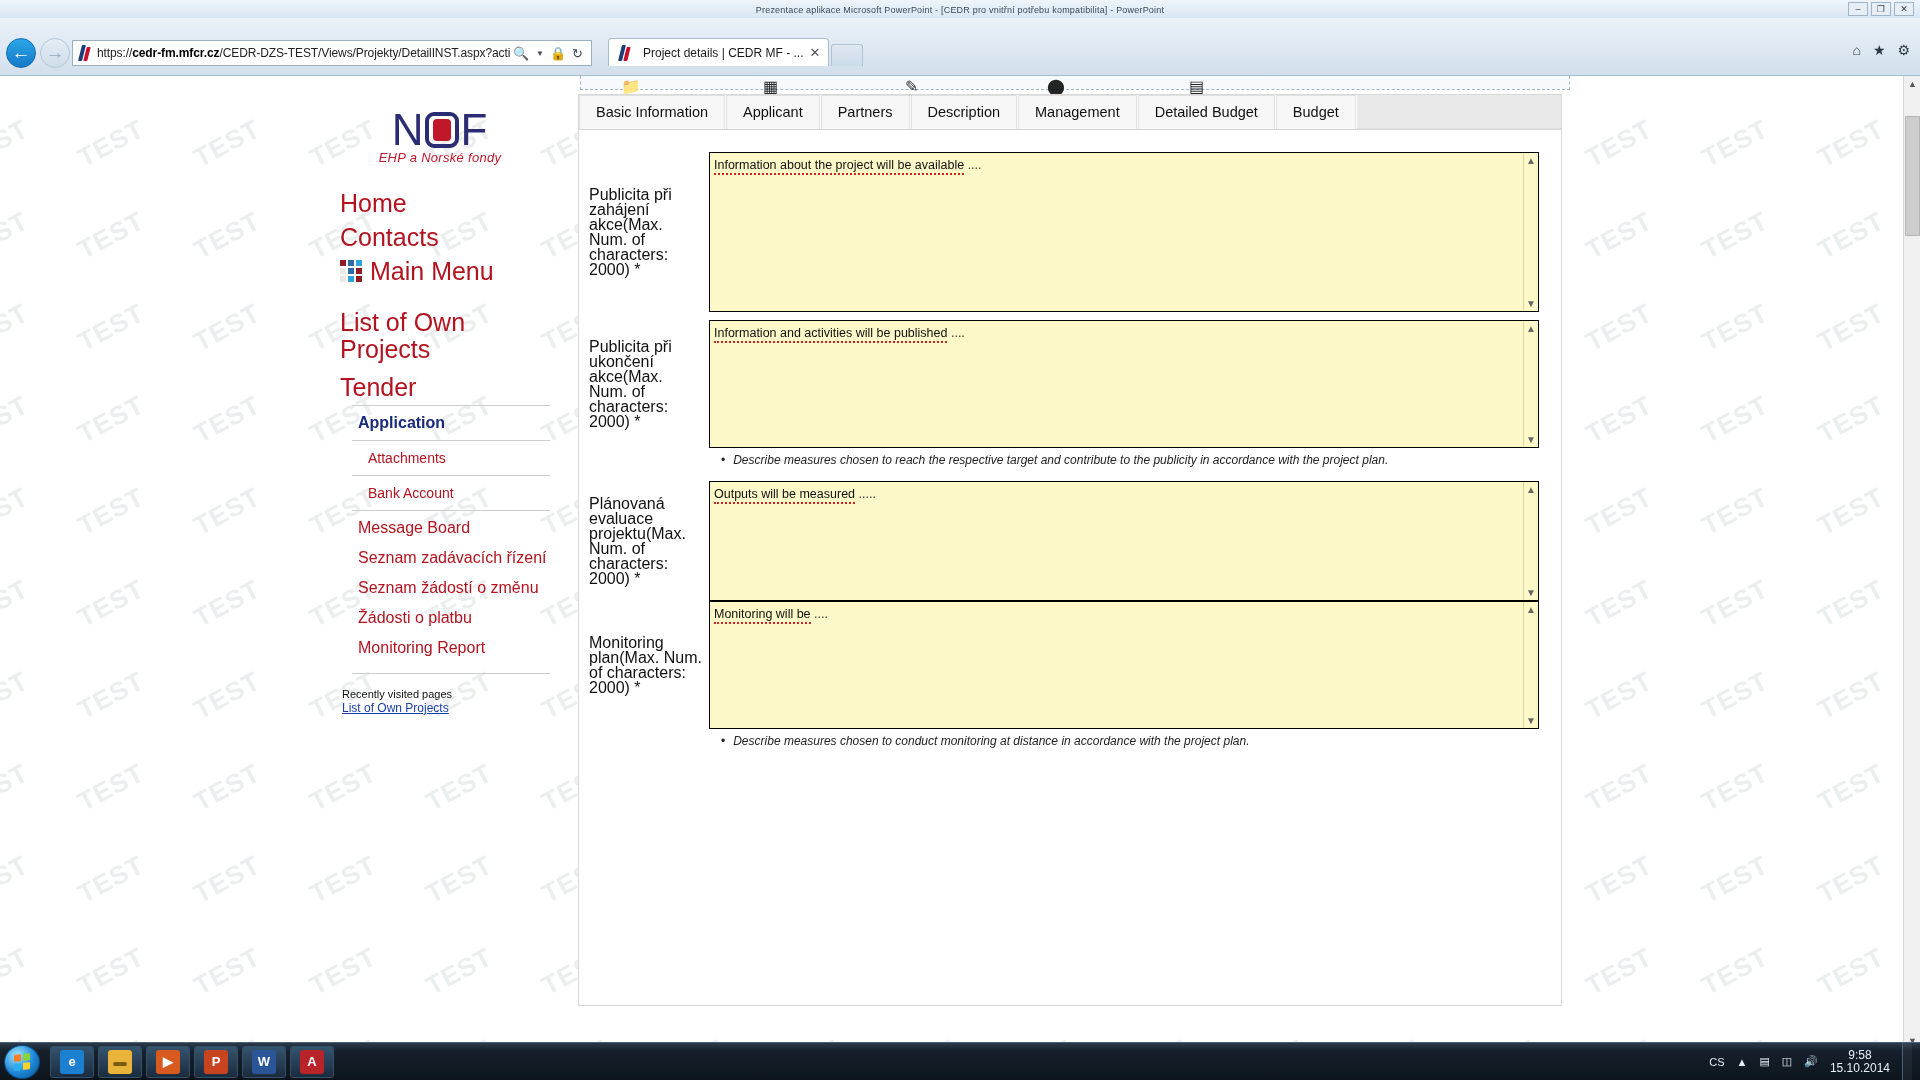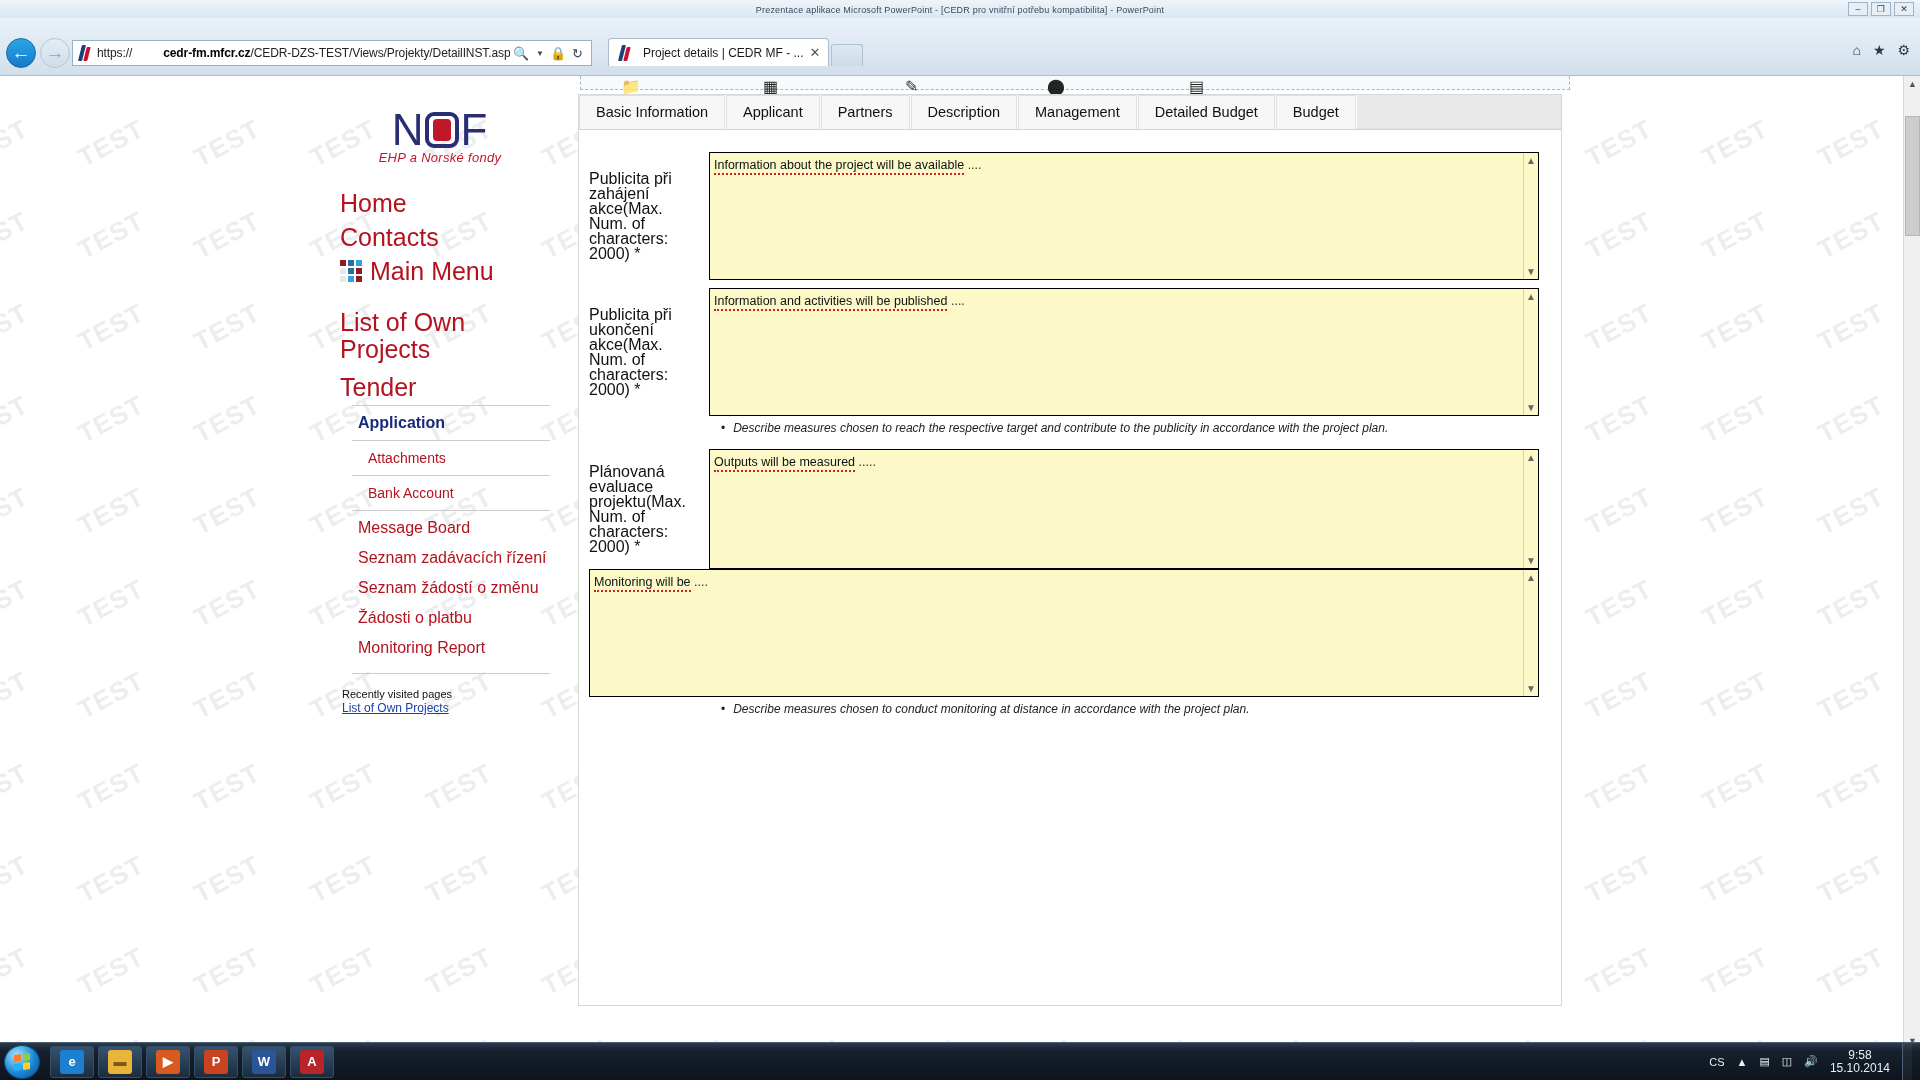--- a/index.html
+++ b/index.html
@@ -67,21 +67,21 @@
     background: #1e3e7a; transform: skewX(-14deg); border-radius: 1px;
   }
   .ie-logo::after {
     content: ""; position: absolute; left: 8px; top: 3px; width: 4px; height: 14px;
     background: #c8102e; transform: skewX(-14deg); border-radius: 1px;
   }
   #url-text {
     flex: 1 1 auto; font-size: 12px; color: #222; white-space: nowrap;
     overflow: hidden; letter-spacing: -.1px;
   }
-  #url-text .host { font-weight: bold; color: #000; margin-left: 31px; }
+  #url-text .host { font-weight: bold; color: #000; }
   .addr-icons { display: flex; align-items: center; gap: 6px; padding: 0 4px; color: #3a4a5a; font-size: 13px; }
   .addr-icons .caret { font-size: 8px; color: #445; }
 
   
   #tabstrip { position: absolute; left: 608px; top: 20px; display: flex; align-items: flex-end; }
   .tab {
     height: 28px; min-width: 200px; max-width: 230px;
     background: #ffffff; border: 1px solid #a8bccd; border-bottom: none;
     border-radius: 4px 4px 0 0;
     display: flex; align-items: center; gap: 6px; padding: 12px 8px;
@@ -593,21 +593,21 @@
           <div class="uitab">Budget</div>
           <div class="tab-filler"></div>
         </div>
 
 
         <div id="form-area">
 
           <div class="frow">
             <div class="flabel">Publicita při zahájení akce(Max. Num. of characters: 2000) *</div>
             <div class="ta-wrap">
-              <div class="ta" style="height:128px">
+              <div class="ta" style="height:160px">
                 <span class="val">Information about the project will be available</span>
                 <span class="dots">....</span>
               </div>
               <div class="scrollcol">
                 <span>▲</span>
                 <span>▼</span>
               </div>
             </div>
           </div>
           <div style="height:8px"></div>
@@ -637,20 +637,21 @@
                 <span class="dots">.....</span>
               </div>
               <div class="scrollcol">
                 <span>▲</span>
                 <span>▼</span>
               </div>
             </div>
           </div>
 
           <div class="frow">
+            <div class="flabel">Monitoring plan(Max. Num. of characters: 2000) *</div>
             <div class="ta-wrap">
               <div class="ta" style="height:128px">
                 <span class="val">Monitoring will be</span>
                 <span class="dots">....</span>
               </div>
               <div class="scrollcol">
                 <span>▲</span>
                 <span>▼</span>
               </div>
             </div>

